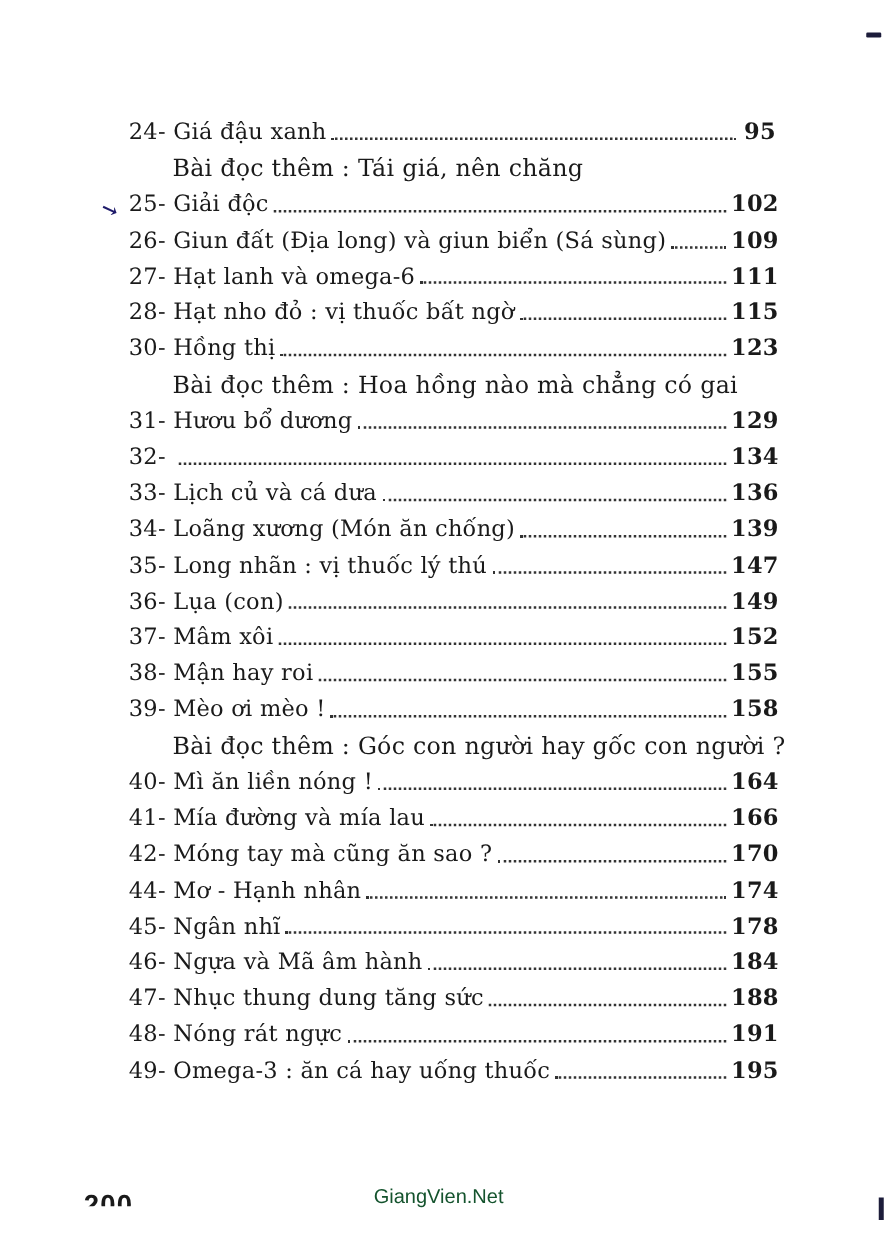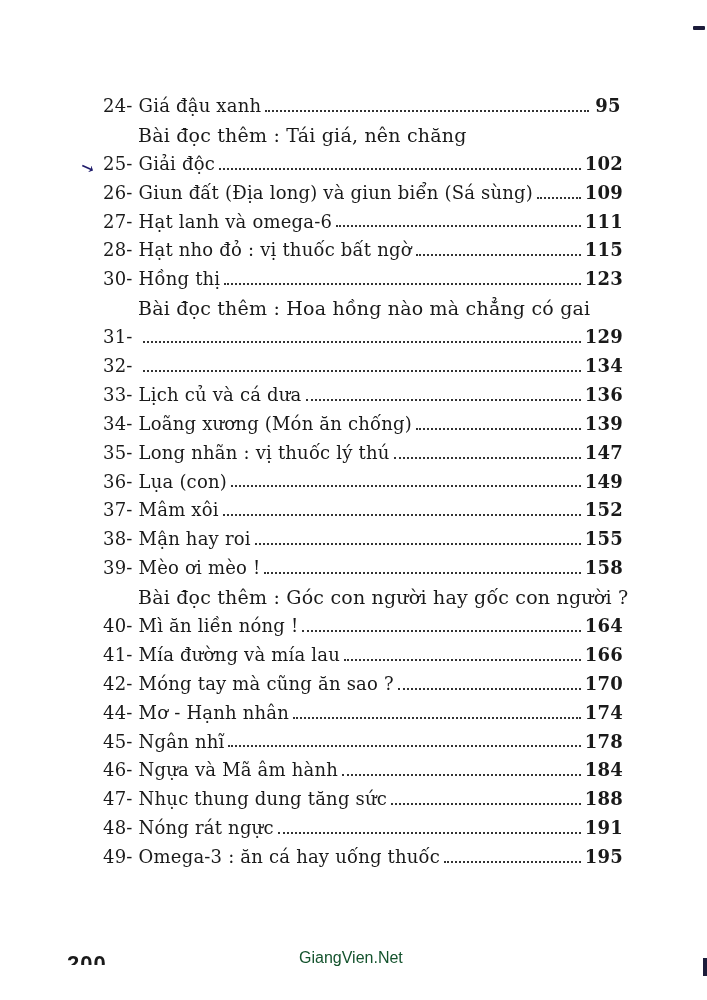--- a/index.html
+++ b/index.html
@@ -157,20 +157,21 @@
         <span class="num">30-</span>
         <span class="title">Hồng thị</span>
         <span class="dots"></span>
         <span class="page-no">123</span>
       </div>
       <div class="row extra">
         <span class="title">Bài đọc thêm : Hoa hồng nào mà chẳng có gai</span>
       </div>
       <div class="row">
         <span class="num">31-</span>
+        <span class="title">Hươu bổ dương</span>
         <span class="dots"></span>
         <span class="page-no">129</span>
       </div>
       <div class="row">
         <span class="num">32-</span>
         <span class="dots"></span>
         <span class="page-no">134</span>
       </div>
       <div class="row">
         <span class="num">33-</span>

